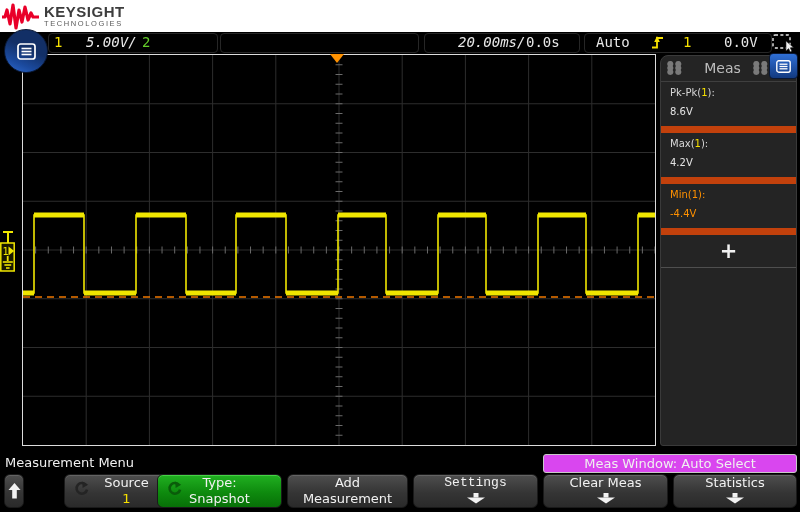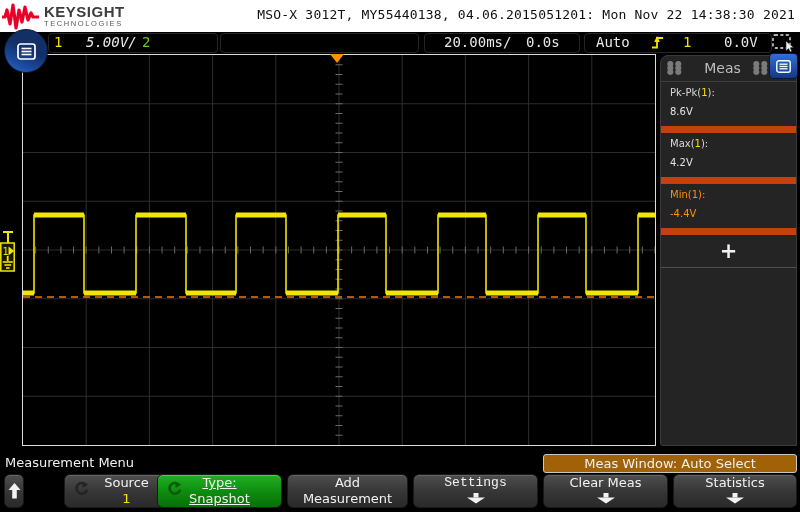--- a/index.html
+++ b/index.html
@@ -48,21 +48,21 @@
   .meas-item{padding:5px 9px 3px 9px;border-bottom:7px solid #c2410c;font-size:10px;}
   .meas-label{color:#d8d8d8;height:19px;}
   .meas-label .chn{color:#f6e000;}
   .meas-value{color:#e4e4e4;text-align:left;height:17px;padding-right:2px;}
   .meas-item.orange .meas-label,.meas-item.orange .meas-value,.meas-item.orange .chn{color:#ff9100;}
   .add-row{height:32px;border-bottom:1px solid #4f4f4f;display:flex;align-items:center;justify-content:center;
     color:#f2f2f2;font-size:21px;font-weight:bold;}
 
   
   .menu-label{position:absolute;left:5px;top:455px;font-size:13px;color:#f0f0f0;}
-  .meas-window{position:absolute;left:543px;top:454px;width:254px;height:19px;background:#a16207;
+  .meas-window{position:absolute;left:543px;top:454px;width:254px;height:19px;background:#d946ef;
     border:1px solid #c8c8c8;border-radius:3px;box-sizing:border-box;
     font-size:13px;color:#f0f0f0;text-align:center;line-height:17px;}
   .softkey{position:absolute;top:474px;height:34px;border-radius:6px;box-sizing:border-box;
     background:linear-gradient(#4e4e4e,#353535 55%,#2a2a2a);border:1px solid #1a1a1a;
     box-shadow:inset 0 1px 0 #646464;color:#f2f2f2;font-size:13px;text-align:center;}
   .softkey.green{background:linear-gradient(#21b021,#0e8a0e 55%,#077007);box-shadow:inset 0 1px 0 #46d246;}
   .sk-line{height:16px;line-height:16px;}
   .sk-yellow{color:#f6e000;}
   .sk-cycle{position:absolute;left:9px;top:6px;}
   .sk-arrow{margin-top:2px;}
@@ -76,33 +76,32 @@
   <div class="titlebar">
     <div class="logo">
       <svg width="38" height="30" viewBox="0 0 38 30">
         <polyline points="0,16 3,16 5,9 8,23 11,4 14,27 17,9 20,21 23,6 26,19 29,12 31,16 37,16" fill="none" stroke="#e90029" stroke-width="3.2" stroke-linejoin="round"></polyline>
       </svg>
       <div class="logo-text">
         <div class="logo-brand">KEYSIGHT</div>
         <div class="logo-sub">TECHNOLOGIES</div>
       </div>
     </div>
-    <div class="sys-title">MSO-X 3012T, MY55440138, 04.06.2015051201: Mon Nov 22 14:38:30 2021</div>
   </div>
 
   <div class="statusbar">
     <div class="sgroup" style="left:48px;width:168px;"></div>
     <div class="sgroup" style="left:220px;width:197px;"></div>
     <div class="sgroup" style="left:424px;width:154px;"></div>
     <div class="sgroup" style="left:584px;width:186px;"></div>
 
     <div class="stxt ch1" style="left:54px;">1</div>
     <div class="stxt" style="left:86px;font-style:italic;">5.00V/</div>
     <div class="stxt ch2" style="left:142px;">2</div>
-    <div class="stxt" style="left:444px;">20.00ms/</div>
+    <div class="stxt" style="left:458px;font-style:italic;">20.00ms/</div>
     <div class="stxt" style="left:526px;">0.0s</div>
     <div class="stxt" style="left:596px;">Auto</div>
     <svg class="stxt" style="left:651px;top:3px;" width="15" height="15" viewBox="0 0 15 15">
       <polyline points="1,12.5 6,12.5 6,3 12,3" fill="none" stroke="#f6e000" stroke-width="1.8"></polyline>
       <polygon points="3.2,7 6,1 8.8,7" fill="#f6e000"></polygon>
     </svg>
     <div class="stxt trg" style="left:683px;">1</div>
     <div class="stxt" style="left:724px;">0.0V</div>
     <svg class="stxt" style="left:772px;top:2px;" width="25" height="19" viewBox="0 0 25 19">
       <rect x="1" y="1" width="17" height="13" rx="2" fill="none" stroke="#e8e8e8" stroke-width="1.4" stroke-dasharray="3 2.4"></rect>
@@ -288,21 +287,21 @@
 
   <div class="softkey" style="left:28px;width:125px;margin-left:36px;">
     <svg class="sk-cycle" width="15" height="15" viewBox="0 0 15 15">
       <path d="M12.2,4.2 A5.3,5.3 0 1 0 13.1,8.6" fill="none" stroke="#242424" stroke-width="2.6"></path>
       <polygon points="8.2,0.5 14.2,3.8 8.6,7" fill="#242424"></polygon>
     </svg>
     <div class="sk-line">Source</div>
     <div class="sk-line sk-yellow">1</div>
   </div>
 
-  <div class="softkey green" style="left:157px;width:125px;text-decoration:underline;">
+  <div class="softkey green" style="left:157px;width:125px;">
     <svg class="sk-cycle" width="15" height="15" viewBox="0 0 15 15">
       <path d="M12.2,4.2 A5.3,5.3 0 1 0 13.1,8.6" fill="none" stroke="#0a5c0a" stroke-width="2.6"></path>
       <polygon points="8.2,0.5 14.2,3.8 8.6,7" fill="#0a5c0a"></polygon>
     </svg>
     <div class="sk-line">Type:</div>
     <div class="sk-line">Snapshot</div>
   </div>
 
   <div class="softkey" style="left:287px;width:121px;">
     <div class="sk-line">Add</div>

